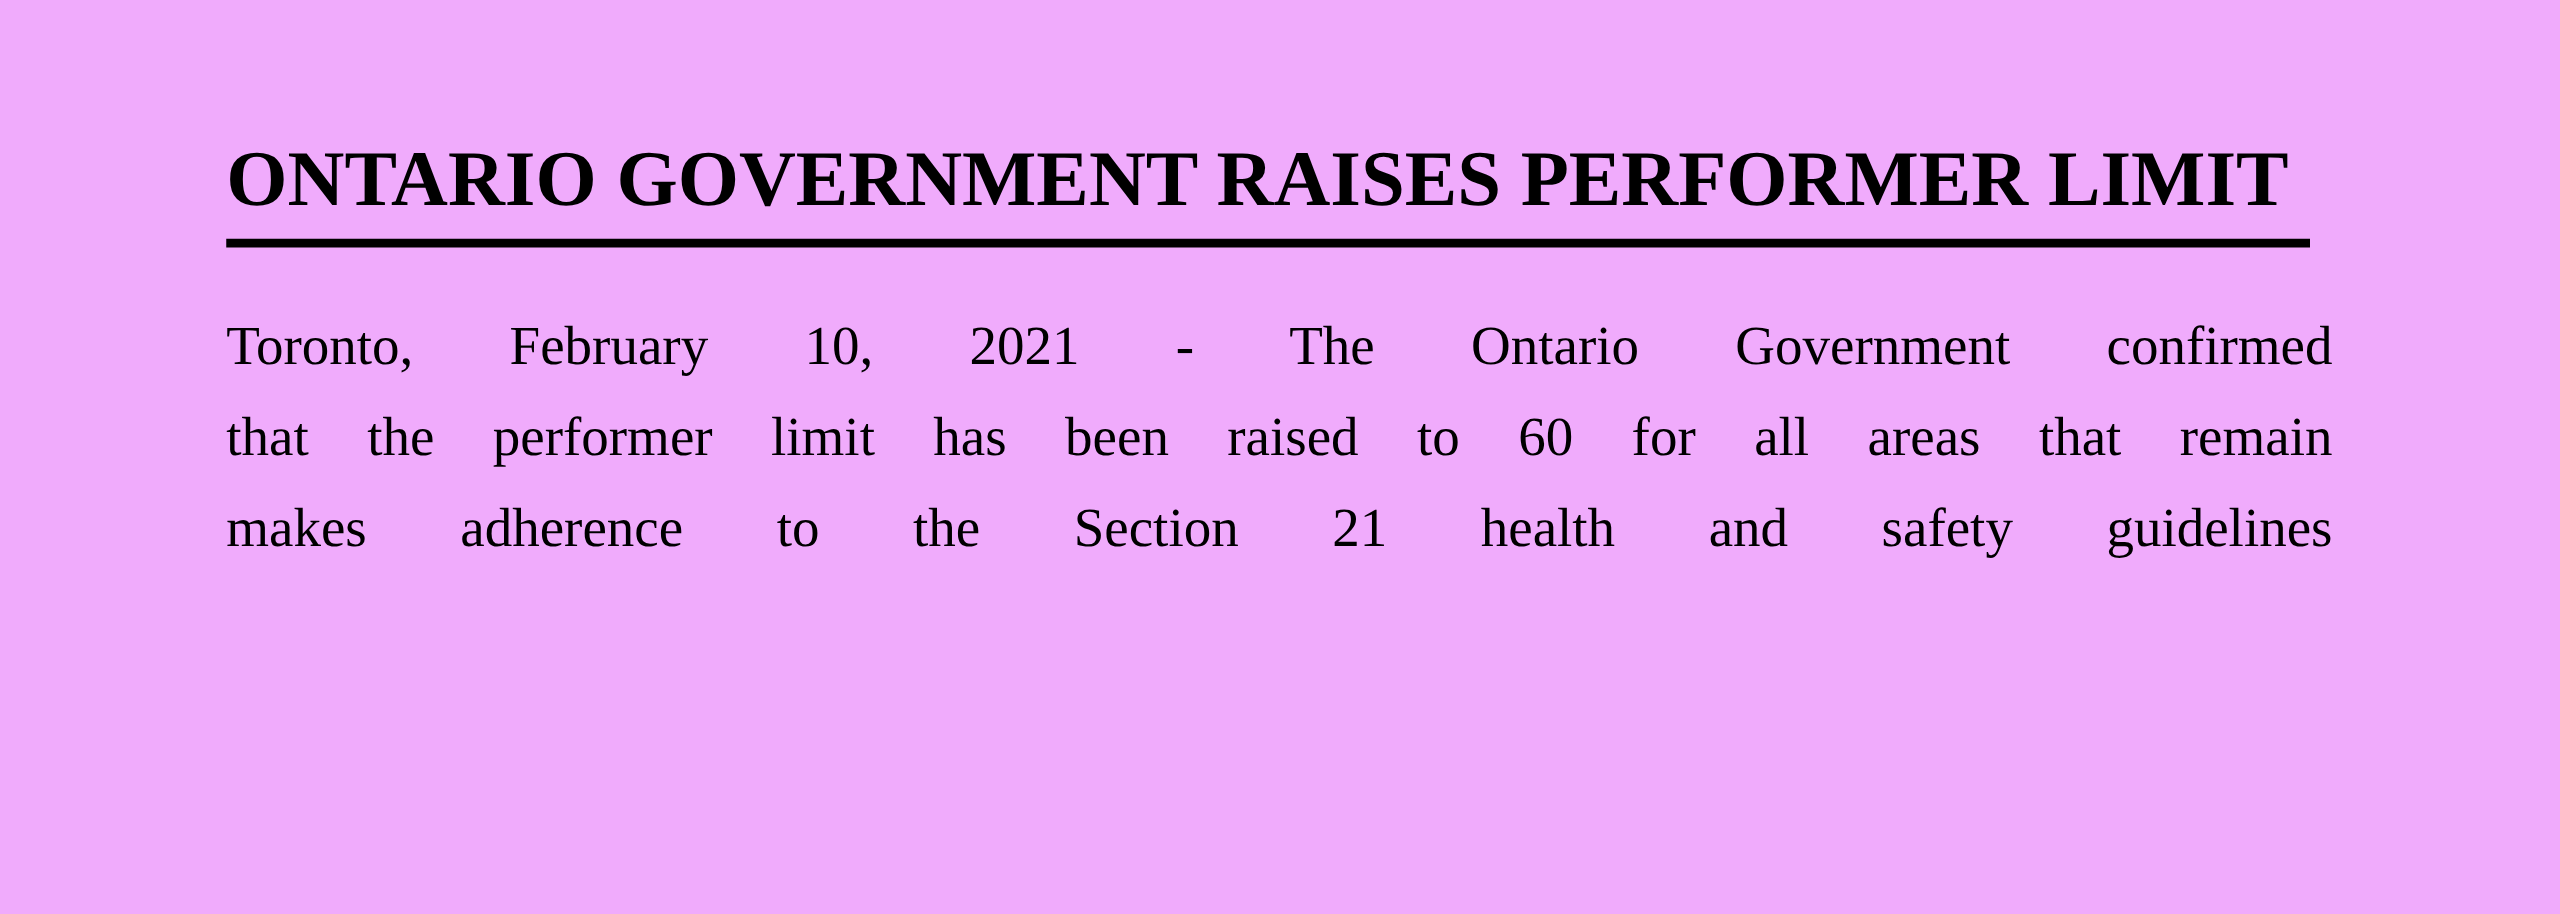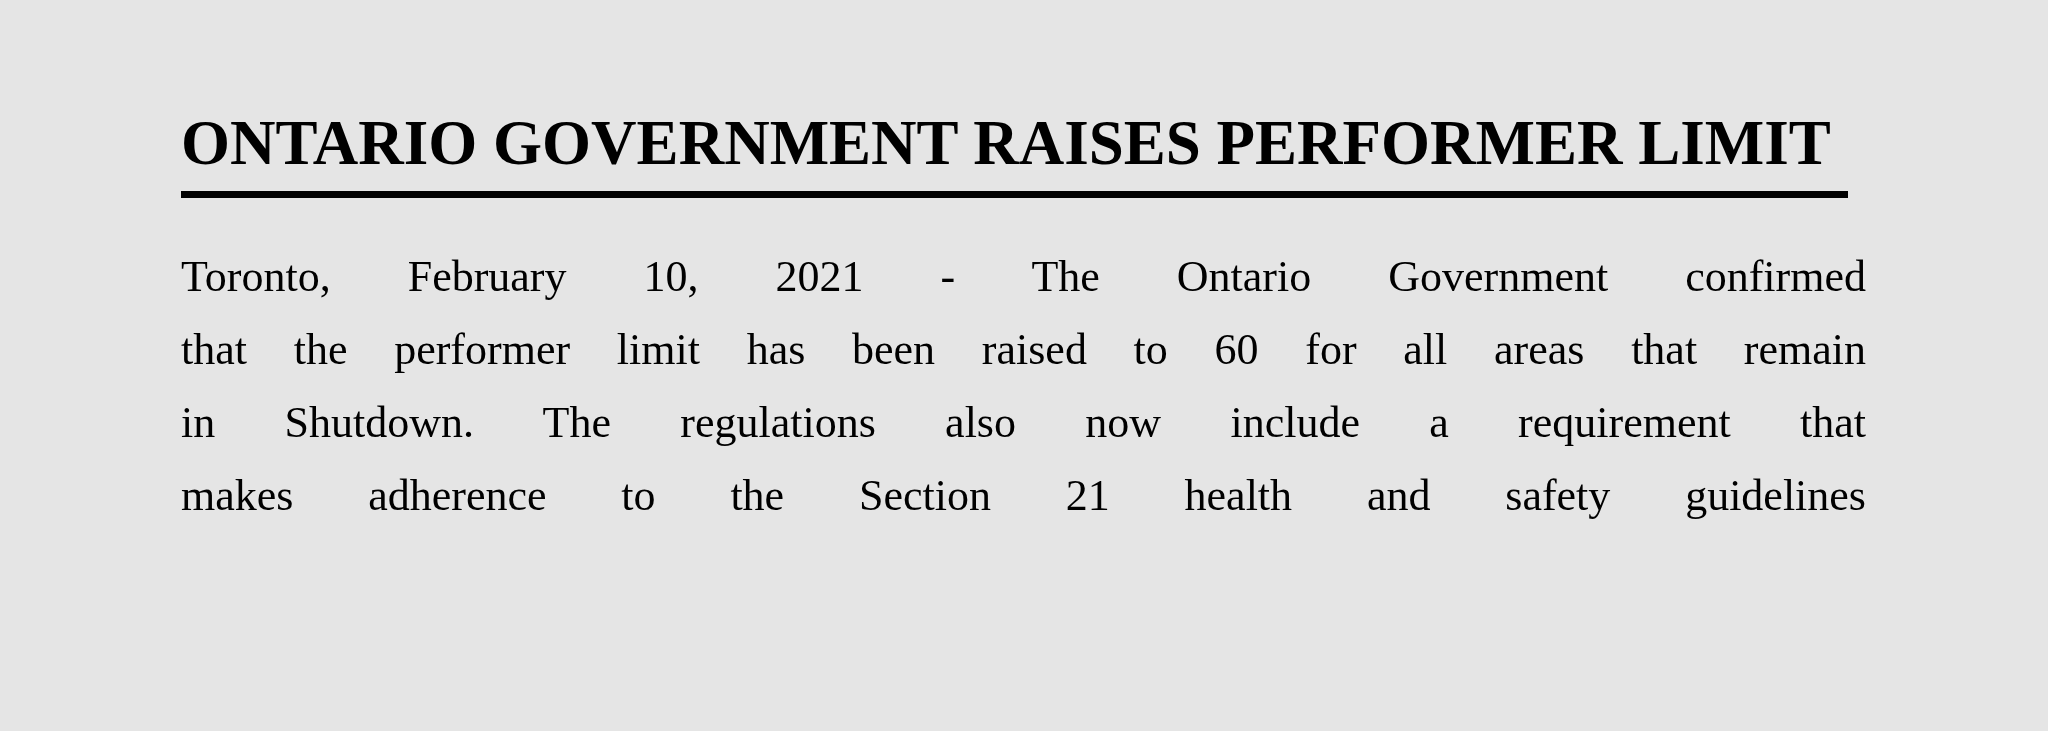--- a/index.html
+++ b/index.html
@@ -1,20 +1,20 @@
 <!DOCTYPE html>
 <html><head>
 <meta charset="utf-8">
 <style>
   html, body { margin: 0; padding: 0; }
   .page {
     position: relative;
     width: 2048px;
     height: 731px;
-    background: #e5e5e5;
+    background: #f0abfc;
     overflow: hidden;
     font-family: "Liberation Serif", "DejaVu Serif", serif;
     color: #000000;
   }
   .doc {
     position: absolute;
     left: 181px;
     top: 112px;
     width: 1685px;
   }
@@ -59,18 +59,17 @@
 <div class="page">
   <div class="doc">
 
     <h1 class="headline">ONTARIO GOVERNMENT RAISES PERFORMER LIMIT</h1>
 
     <div class="rule"></div>
 
     <div class="body-text">
       <div class="line">Toronto, February 10, 2021 - The Ontario Government confirmed</div>
       <div class="line">that the performer limit has been raised to 60 for all areas that remain</div>
-      <div class="line">in Shutdown. The regulations also now include a requirement that</div>
       <div class="line">makes adherence to the Section 21 health and safety guidelines</div>
     </div>
 
   </div>
 </div>
 
 </body></html>

